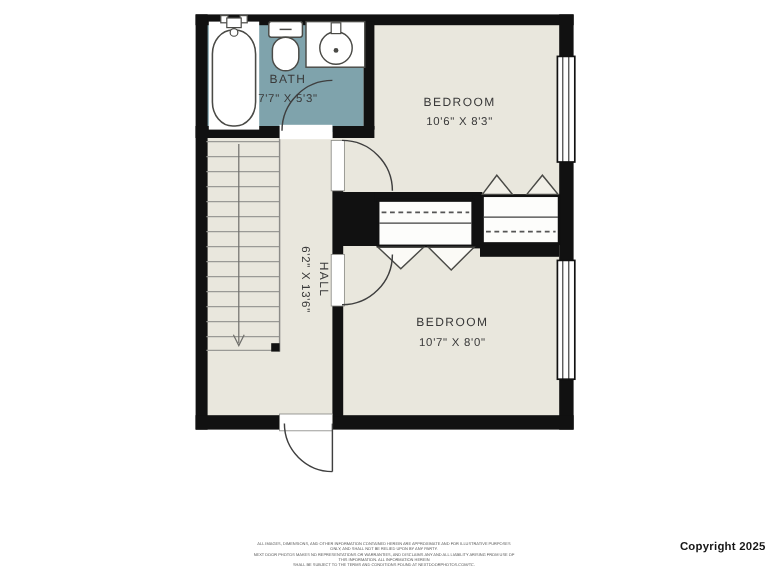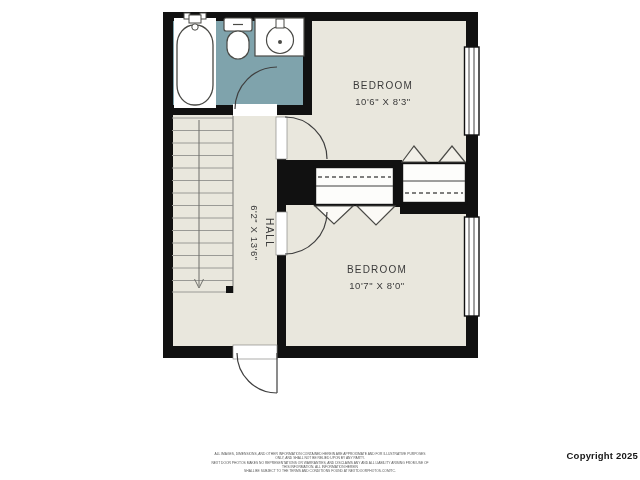--- a/index.html
+++ b/index.html
@@ -108,20 +108,24 @@
     <line x1="233" y1="24.5" x2="243" y2="24.5" stroke="#4a4a46" stroke-width="1.2"></line>
     <rect x="227" y="31" width="22" height="28" rx="11" fill="#fff" stroke="#4a4a46" stroke-width="1.2"></rect>
 
     <rect x="255" y="18" width="49" height="38" fill="#fff" stroke="#4a4a46" stroke-width="1.2"></rect>
     <circle cx="280" cy="40" r="13.5" fill="#fff" stroke="#4a4a46" stroke-width="1.2"></circle>
     <circle cx="280" cy="42" r="2" fill="#4a4a46"></circle>
     <rect x="276" y="19" width="8" height="9" fill="#fff" stroke="#4a4a46" stroke-width="1"></rect>
   </g>
 </svg>
 
+  <div class="label bath-label">
+    <div class="rname">BATH</div>
+    <div class="rdims">7'7" X 5'3"</div>
+  </div>
 
   <div class="label bedroom-top-label">
     <div class="rname">BEDROOM</div>
     <div class="rdims">10'6" X 8'3"</div>
   </div>
 
   <div class="label bedroom-bottom-label">
     <div class="rname">BEDROOM</div>
     <div class="rdims">10'7" X 8'0"</div>
   </div>

